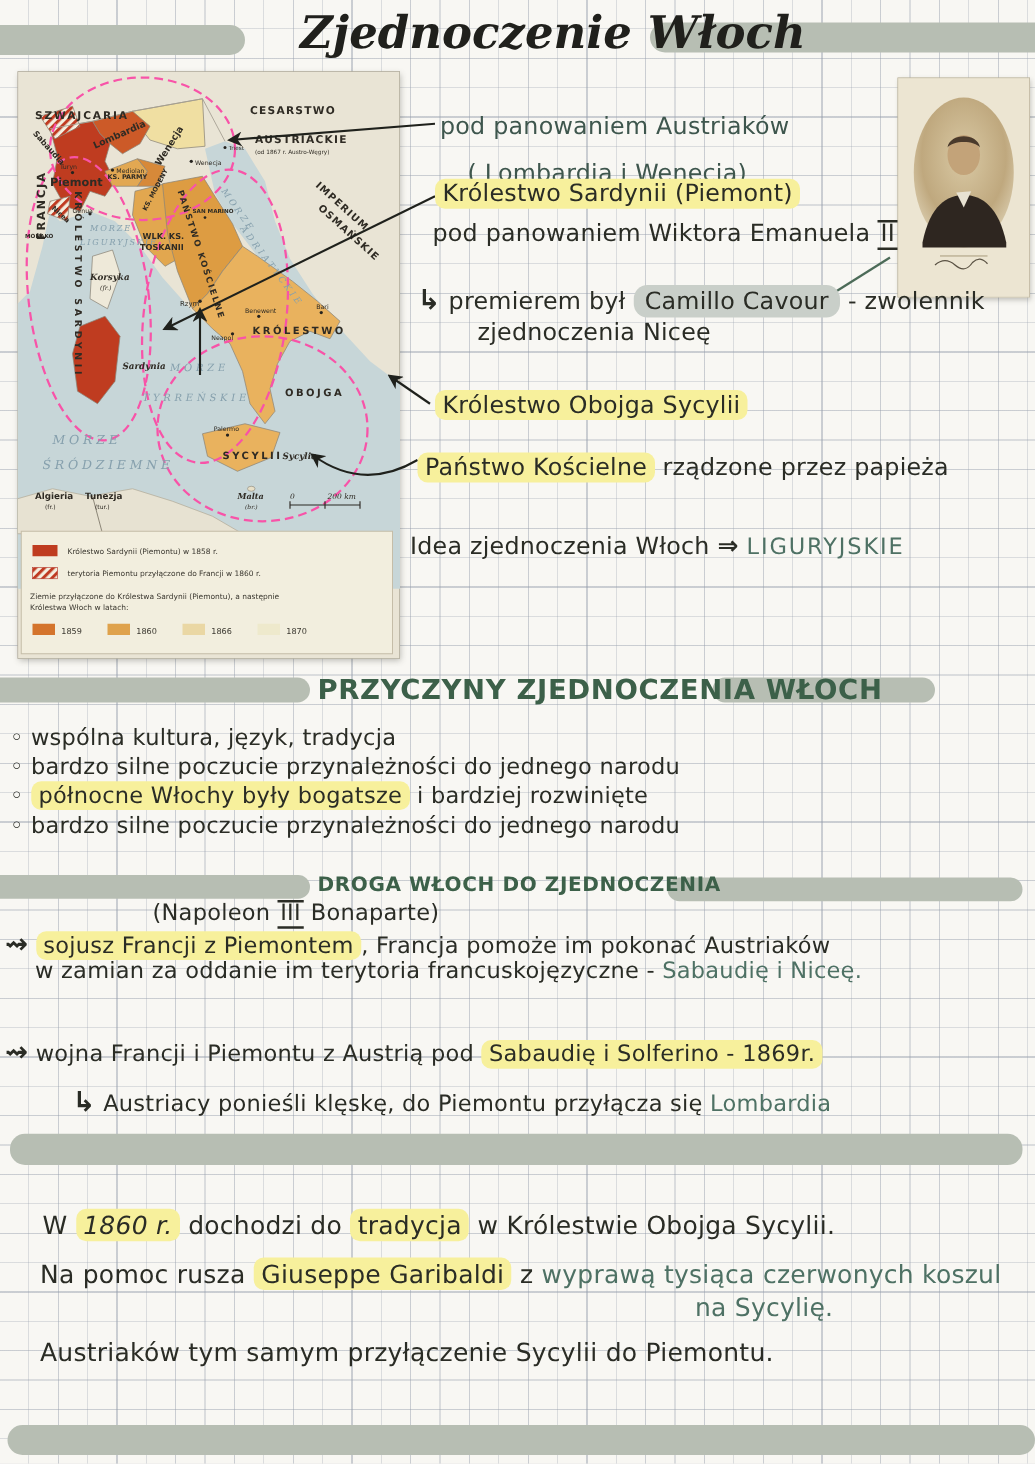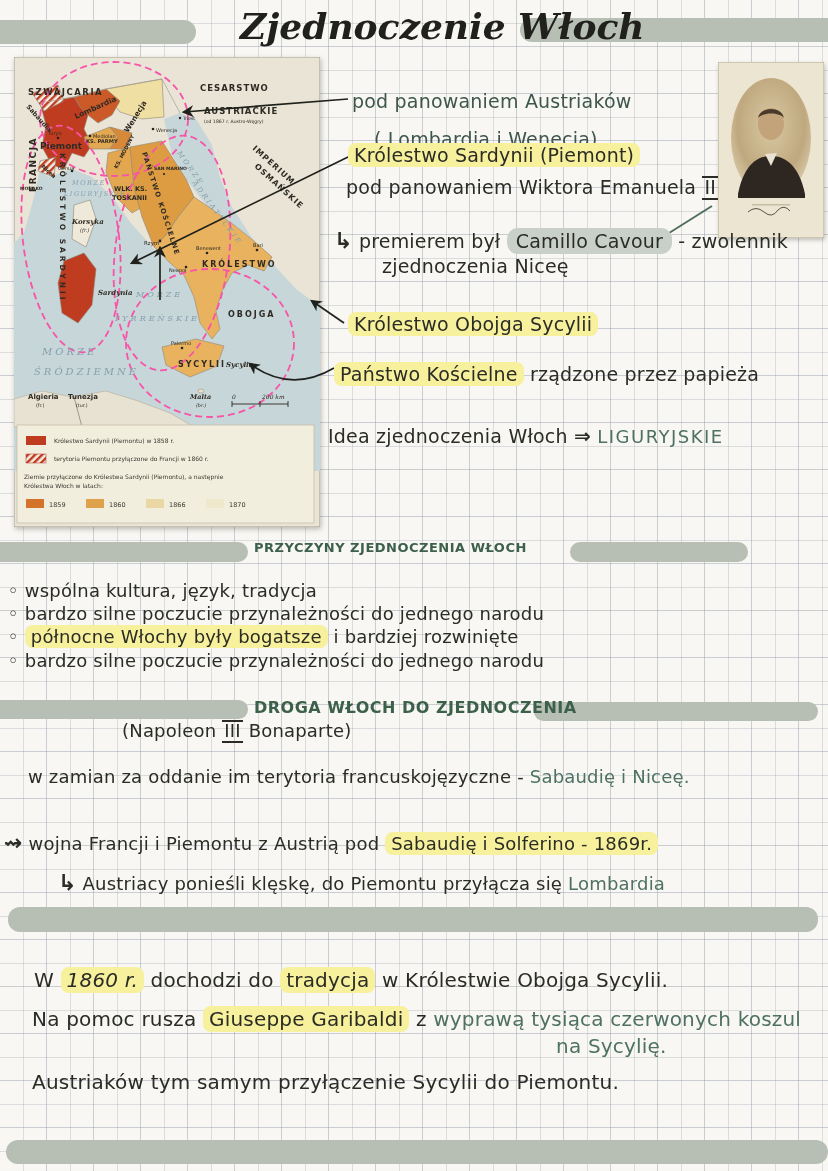--- a/index.html
+++ b/index.html
@@ -7,21 +7,21 @@
     background-color:#f8f7f3;
     background-image:
       repeating-linear-gradient(to right, transparent 0 22.5px, rgba(150,158,172,.30) 22.5px 23.5px),
       repeating-linear-gradient(to bottom, transparent 0 22.5px, rgba(150,158,172,.30) 22.5px 23.5px),
       repeating-linear-gradient(to right, transparent 0 46px, rgba(130,140,158,.20) 46px 47px),
       repeating-linear-gradient(to bottom, transparent 0 46px, rgba(130,140,158,.20) 46px 47px);
     font-family:"DejaVu Sans",sans-serif;}
   .bar{position:absolute;background:#b7beb3;z-index:1;}
   .title{position:absolute;font-family:"DejaVu Serif",serif;font-style:italic;font-weight:bold;
     font-size:36px;color:#20201c;z-index:2;white-space:nowrap;margin-left:28px;}
-  .sec-title{position:absolute;font-weight:bold;font-size:13px;letter-spacing:.5px;color:#3c6049;z-index:2;white-space:nowrap;}
+  .sec-title{position:absolute;font-weight:bold;font-size:22px;letter-spacing:.5px;color:#3c6049;z-index:2;white-space:nowrap;}
   .hw{position:absolute;font-size:19px;color:#2a2c25;white-space:nowrap;z-index:8;letter-spacing:.2px;}
   .hw-sm{font-size:18px;}
   .hw-lg{font-size:20px;}
   .ink-teal{color:#3e564d;}
   .green{color:#4e7164;}
   .caps-green{color:#4e7164;letter-spacing:1.5px;font-size:18px;}
   .hl{background:#f7f09c;border-radius:8px;padding:1px 6px;}
   .hlg{background:#c9cfc9;border-radius:11px;padding:2px 9px;}
   .roman{border-top:2px solid currentColor;border-bottom:2px solid currentColor;padding:0 2px;line-height:1.05;display:inline-block;text-align:right;}
   .arrow-glyph{font-size:22px;font-weight:bold;}
@@ -236,20 +236,21 @@
   <div class="hw hw-sm" style="left:8px;top:603px"><span>◦</span> <span>bardzo silne poczucie przynależności do jednego narodu</span></div>
   <div class="hw hw-sm" style="left:8px;top:626px"><span>◦</span> <span class="hl">północne Włochy były bogatsze</span> <span>i bardziej rozwinięte</span></div>
   <div class="hw hw-sm" style="left:8px;top:650px"><span>◦</span> <span>bardzo silne poczucie przynależności do jednego narodu</span></div>
 
   <div class="bar" style="left:0;top:700px;width:248px;height:19px;border-radius:0 10px 10px 0"></div>
   <div class="sec-title" style="left:254px;top:698px;font-size:16px">DROGA WŁOCH DO ZJEDNOCZENIA</div>
   <div class="bar" style="left:534px;top:702px;width:284px;height:19px;border-radius:10px"></div>
 
   <div class="hw hw-sm" style="left:122px;top:720px"><span>(Napoleon</span> <span class="roman">III</span> <span>Bonaparte)</span></div>
 
+  <div class="hw hw-sm" style="left:4px;top:743px"><span class="arrow-glyph">⇝</span> <span class="hl">sojusz Francji z Piemontem</span><span>, Francja pomoże im pokonać Austriaków</span></div>
   <div class="hw hw-sm" style="left:28px;top:766px"><span>w zamian za oddanie im terytoria francuskojęzyczne -</span> <span class="green">Sabaudię i Niceę.</span></div>
 
   <div class="hw hw-sm" style="left:4px;top:830px"><span class="arrow-glyph">⇝</span> <span>wojna Francji i Piemontu z Austrią pod</span> <span class="hl">Sabaudię i Solferino - 1869r.</span></div>
   <div class="hw hw-sm" style="left:58px;top:870px"><span class="arrow-glyph">↳</span> <span>Austriacy ponieśli klęskę, do Piemontu przyłącza się</span> <span class="green">Lombardia</span></div>
 
   <div class="bar" style="left:8px;top:907px;width:810px;height:25px;border-radius:12px"></div>
 
   <div class="hw hw-lg" style="left:34px;top:968px"><span>W</span> <span class="hl" style="font-style:italic">1860 r.</span> <span>dochodzi do</span> <span class="hl">tradycja</span> <span>w Królestwie Obojga Sycylii.</span></div>
 
   <div class="hw hw-lg" style="left:32px;top:1007px"><span>Na pomoc rusza</span> <span class="hl">Giuseppe Garibaldi</span> <span>z</span> <span class="green">wyprawą tysiąca czerwonych koszul</span></div>

